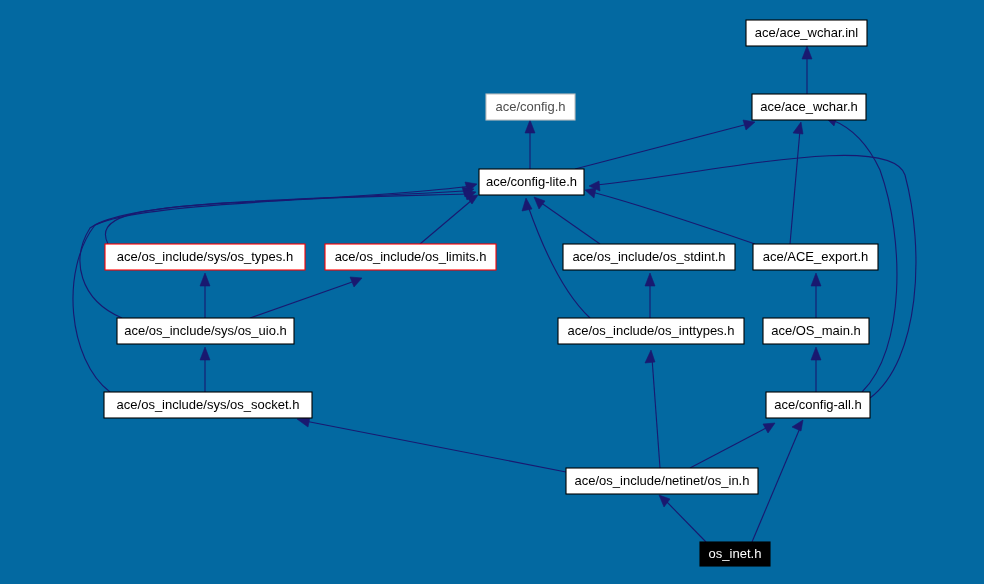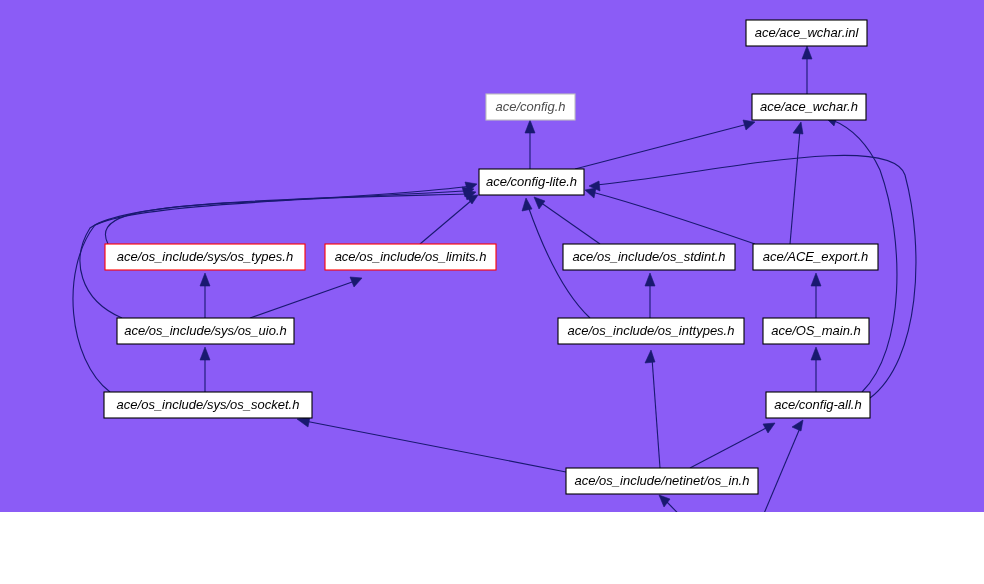--- a/index.html
+++ b/index.html
@@ -3,25 +3,24 @@
 <meta charset="utf-8">
 <style>
   html, body {
     margin: 0;
     padding: 0;
     background: #ffffff;
   }
   #graph-root {
     position: relative;
     width: 984px;
-    height: 512px;
-    background: #8b5cf6;
+    height: 584px;
+    background: #0369a1;
     font-family: "Liberation Sans", sans-serif;
     overflow: hidden;
-    font-style: italic;
   }
   #graph-svg {
     position: absolute;
     left: 0;
     top: 0;
     width: 984px;
     height: 584px;
   }
   .edge-path {
     fill: none;

